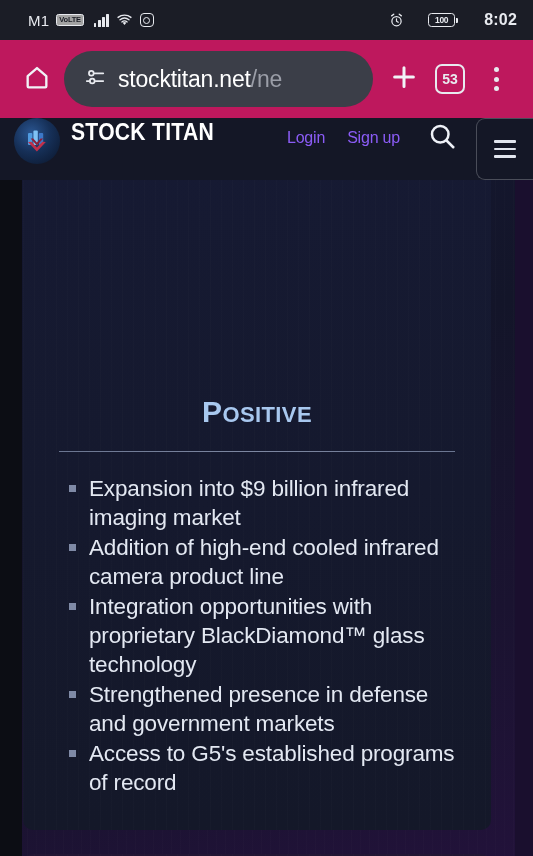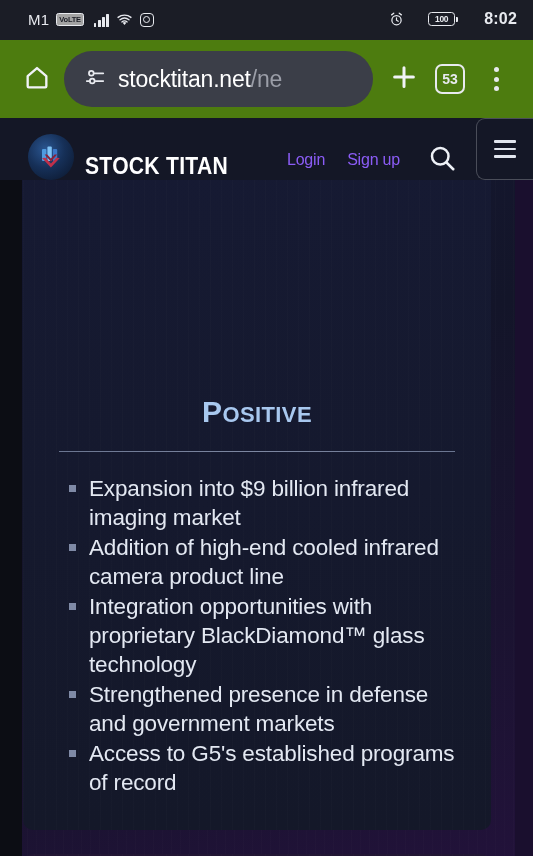--- a/index.html
+++ b/index.html
@@ -7,21 +7,21 @@
     width:533px; height:856px;
     background:#0d0e14;
     font-family:"Liberation Sans", sans-serif;
     overflow:hidden;
   }
 
   
   .status-bar{
     height:40px; width:533px;
     background:#1b1d26;
-    display:flex; align-items:flex-end;
+    display:flex; align-items:center;
     padding:12px 16px;
     color:#e8eaef;
   }
   .sb-left{ display:flex; align-items:center; gap:7px; flex:1; padding-left:12px;}
   .sb-right{ display:flex; align-items:center; gap:24px; }
   .carrier{ font-size:15px; letter-spacing:.2px; font-weight:400; color:#e8eaef;}
   .volte{
     border:1.6px solid #e8eaef; border-radius:2.5px;
     font-size:7.5px; font-weight:700; line-height:1;
     padding:1.5px 2px; letter-spacing:-.2px;
@@ -40,21 +40,21 @@
   .battery{
     width:27px;height:14px;border:1.7px solid #e8eaef;border-radius:3.5px;
     display:flex;align-items:center;justify-content:center;position:relative;
   }
   .battery::after{content:"";position:absolute;right:-3.6px;width:2.2px;height:5px;background:#e8eaef;border-radius:0 1px 1px 0;}
   .battery span{font-size:8.5px;font-weight:700;color:#e8eaef;letter-spacing:-.3px;}
   .clock{font-size:16px;font-weight:700;color:#e8eaef;margin-left:5px;letter-spacing:.2px;}
 
   
   .browser-bar{
-    height:78px;width:533px;background:#4d7c0f;
+    height:78px;width:533px;background:#be185d;
     display:flex;align-items:center;gap:0;padding:0 14px;
   }
   .home-btn{width:46px;height:46px;display:flex;align-items:center;justify-content:center;flex:0 0 auto;}
   .url-pill{
     flex:1 1 auto; height:56px; background:#3b3e48; border-radius:28px;
     display:flex; align-items:center; gap:12px; padding:0 20px;
     margin:0 8px 0 4px; min-width:0; overflow:hidden;
   }
   .url-text{ font-size:23px; color:#ffffff; white-space:nowrap; letter-spacing:-.2px;}
   .url-text .path{ color:#9b9ea8; }
@@ -63,21 +63,21 @@
     width:30px;height:30px;border:2.6px solid #e8eaef;border-radius:7px;
     display:flex;align-items:center;justify-content:center;
     font-size:14px;font-weight:700;color:#e8eaef;
   }
   .menu-dots{display:flex;flex-direction:column;gap:4.5px;align-items:center;}
   .menu-dots i{width:5px;height:5px;border-radius:50%;background:#e8eaef;display:block;}
 
   
   .site-header{
     height:62px;width:533px;background:#141726;
-    display:flex;align-items:flex-end;padding-left:28px;position:relative;
+    display:flex;align-items:flex-start;padding-left:14px;position:relative;
   }
   .logo-circle{
     width:46px;height:46px;border-radius:50%;
     background:radial-gradient(circle at 38% 33%, #2a5590 0%, #163058 45%, #0a1428 100%);
     display:flex;align-items:center;justify-content:center;flex:0 0 auto;
   }
   .brand{
     font-family:"Liberation Sans Narrow","Liberation Sans",sans-serif;
     font-size:24px;font-weight:700;color:#ffffff;letter-spacing:.3px;
     margin-left:11px;transform:scaleX(.88);transform-origin:left center;

